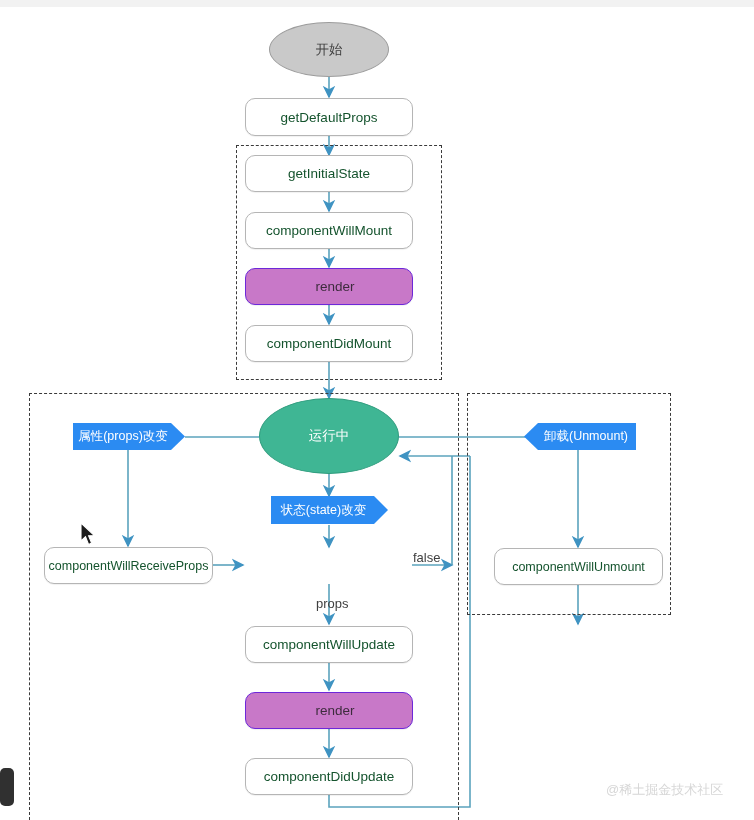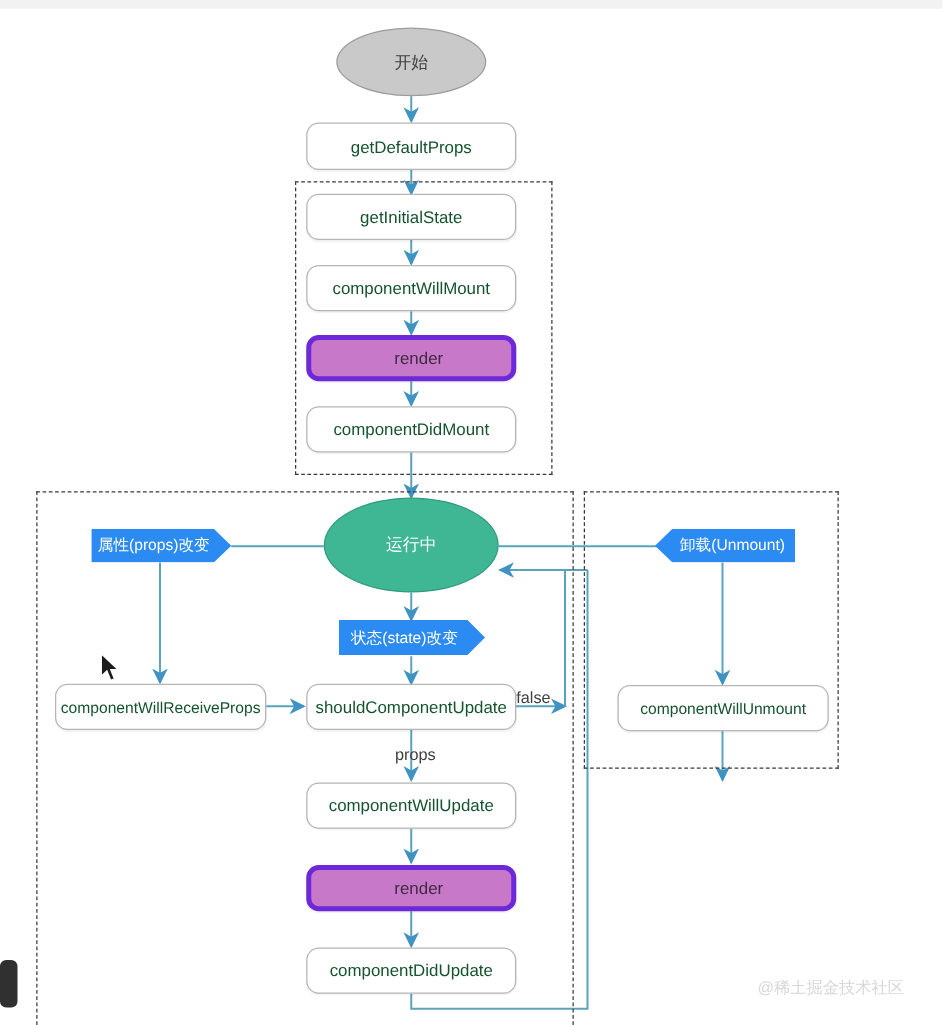--- a/index.html
+++ b/index.html
@@ -35,21 +35,21 @@
     border-radius: 10px;
     background: #ffffff;
     color: #14532d;
     font-size: 13.5px;
     display: flex; align-items: center; justify-content: center;
     white-space: nowrap;
     box-shadow: 0 1px 1px rgba(0,0,0,0.06);
   }
   .node.render {
     background: #c878c8;
-    border: 4px solid #6d28d9;
+    border: 1px solid #6d28d9;
     color: #3d2b3d;
     padding-left: 12px;
   }
 
   
   .ellipse {
     position: absolute;
     border-radius: 50%;
     display: flex; align-items: center; justify-content: center;
     font-size: 13.5px;
@@ -207,23 +207,20 @@
   </div>
 
   <div class="banner right" style="left:73px; top:423px; width:112px; height:27px;">
     <span>属性(props)改变</span>
   </div>
 
   <div class="node" style="left:44px; top:547px; width:169px; height:37px; font-size:12.5px;">
     <span>componentWillReceiveProps</span>
   </div>
 
-  <div class="node" style="left:245px; top:547px; width:168px; height:37px;">
-    <span>shouldComponentUpdate</span>
-  </div>
 
   <div class="edge-label" style="left:413px; top:550px;">
     <span>false</span>
   </div>
 
   <div class="edge-label" style="left:316px; top:596px;">
     <span>props</span>
   </div>
 
   <div class="node" style="left:245px; top:626px; width:168px; height:37px;">

